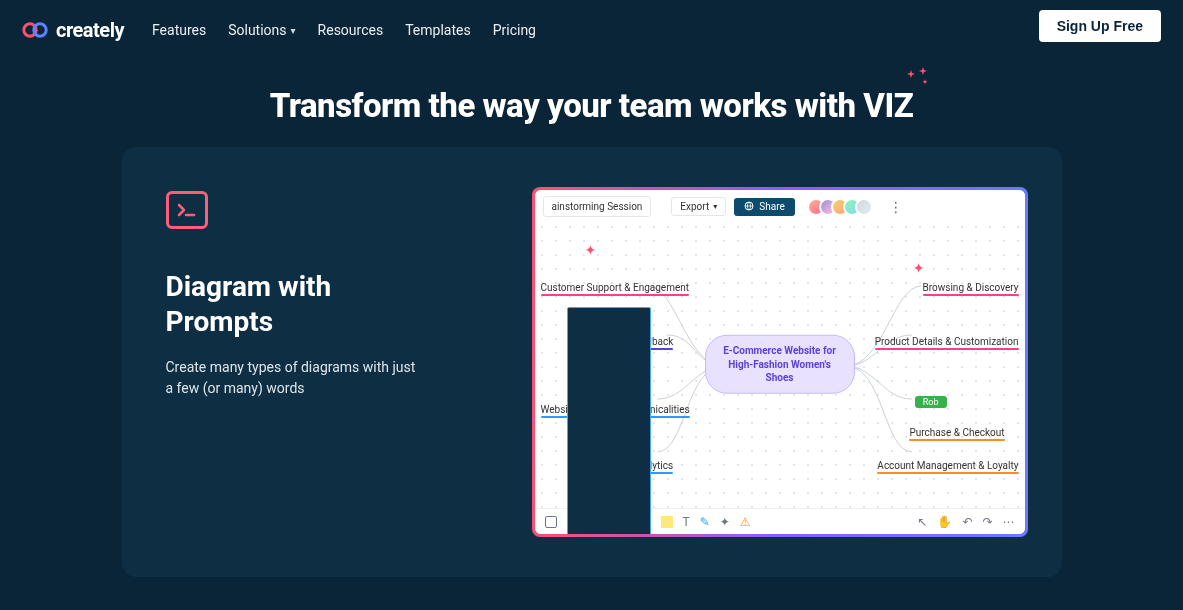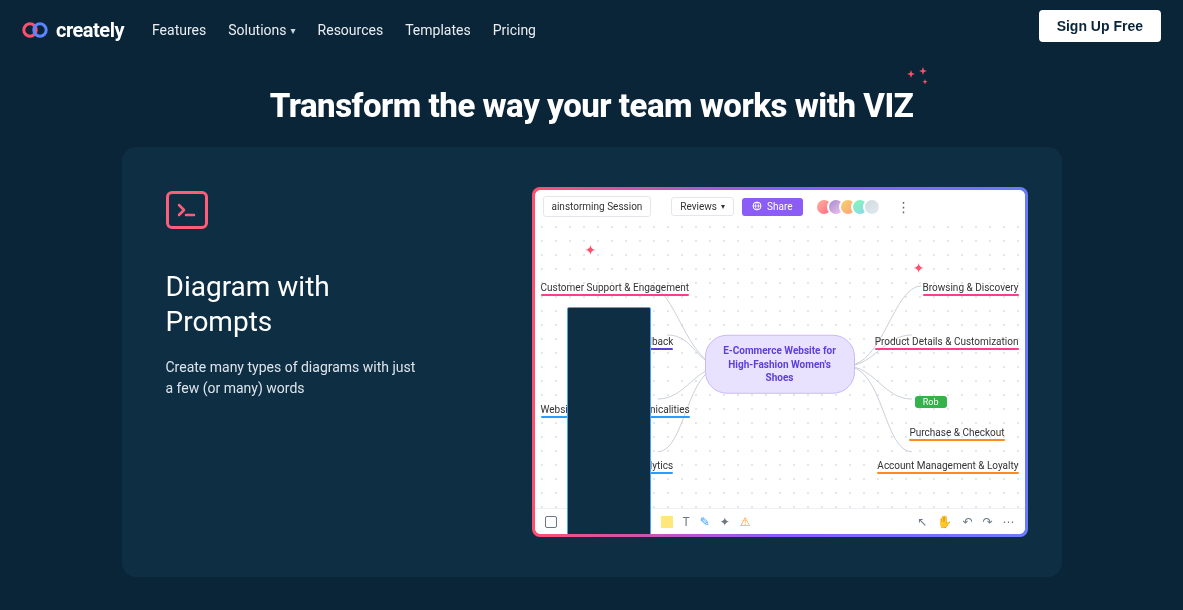--- a/index.html
+++ b/index.html
@@ -55,21 +55,21 @@
     
     .card {
       width: 940px; margin: 0 auto; background: #0e2e44; border-radius: 14px; padding: 44px 38px 44px 44px; display: flex; gap: 40px;
       min-height: 430px;
     }
     .card-left { flex: 0 0 330px; }
     .feature-icon {
       width: 42px; height: 38px; border: 3px solid #ff5d7a; border-radius: 6px; display: flex; align-items: center; justify-content: center; margin-bottom: 40px;
     }
     .feature-icon svg { display: block; }
-    .feature-title { font-size: 28px; font-weight: 400; line-height: 1.25; margin-bottom: 18px; }
+    .feature-title { font-size: 28px; font-weight: 700; line-height: 1.25; margin-bottom: 18px; }
     .feature-desc { font-size: 14px; line-height: 1.5; color: #dde5eb; max-width: 260px; }
 
     .card-right { flex: 1; position: relative; }
     .window-frame {
       position: absolute; inset: -4px; border-radius: 8px;
       background: linear-gradient(90deg, #ff4f6e 0%, #8a5cff 50%, #6a7bff 100%);
       padding: 3px;
     }
     .window-inner {
       background: #fff; border-radius: 6px; width: 100%; height: 100%; position: relative; overflow: hidden;
@@ -78,21 +78,21 @@
     .mock-top {
       display: flex; align-items: center; gap: 8px; padding: 6px 8px; border-bottom: 6px solid #701a75; background: #fff;
     }
     .mock-title {
       border: 1px solid #e3e7eb; border-radius: 3px; padding: 4px 8px; font-size: 10px; color: #333;
     }
     .mock-pill {
       border: 1px solid #e3e7eb; border-radius: 3px; padding: 3px 8px; font-size: 10px; color: #333; display: inline-flex; align-items: center; gap: 4px;
     }
     .mock-share {
-      background: #8b5cf6; color: #fff; border-radius: 3px; padding: 3px 10px; font-size: 10px; display: inline-flex; align-items: center; gap: 5px;
+      background: #0c4a6e; color: #fff; border-radius: 3px; padding: 3px 10px; font-size: 10px; display: inline-flex; align-items: center; gap: 5px;
     }
     .avatars { display: inline-flex; align-items: center; margin-left: 4px; }
     .avatar {
       width: 18px; height: 18px; border-radius: 50%; border: 2px solid #fff; margin-left: -6px; background-size: cover; background-position: center;
     }
     .avatar:nth-child(1){ background: linear-gradient(135deg,#ffb199,#ff6a88); margin-left: 0;}
     .avatar:nth-child(2){ background: linear-gradient(135deg,#a18cd1,#fbc2eb);}
     .avatar:nth-child(3){ background: linear-gradient(135deg,#f6d365,#fda085);}
     .avatar:nth-child(4){ background: linear-gradient(135deg,#84fab0,#8fd3f4);}
     .avatar:nth-child(5){ background: linear-gradient(135deg,#cfd9df,#e2ebf0);}
@@ -213,21 +213,21 @@
   </div>
 
   <div class="card-right">
     <div class="window-frame">
       <div class="window-inner">
 
         <div class="mock-top">
           <span class="mock-title">ainstorming Session</span>
           <span style="flex:0 0 4px"></span>
           <span class="mock-pill">
-            <span>Reviews</span>
+            <span>Export</span>
             <span style="font-size:8px;">▾</span>
           </span>
           <span class="mock-share">
             <span>
               <svg width="10" height="10" viewBox="0 0 10 10">
                   <circle cx="5" cy="5" r="4" fill="none" stroke="#fff" stroke-width="1"></circle>
                   <path d="M1 5 H9 M5 1 C3 3 3 7 5 9 M5 1 C7 3 7 7 5 9" fill="none" stroke="#fff" stroke-width="0.8"></path>
                 </svg>
             </span>
             <span>Share</span>

